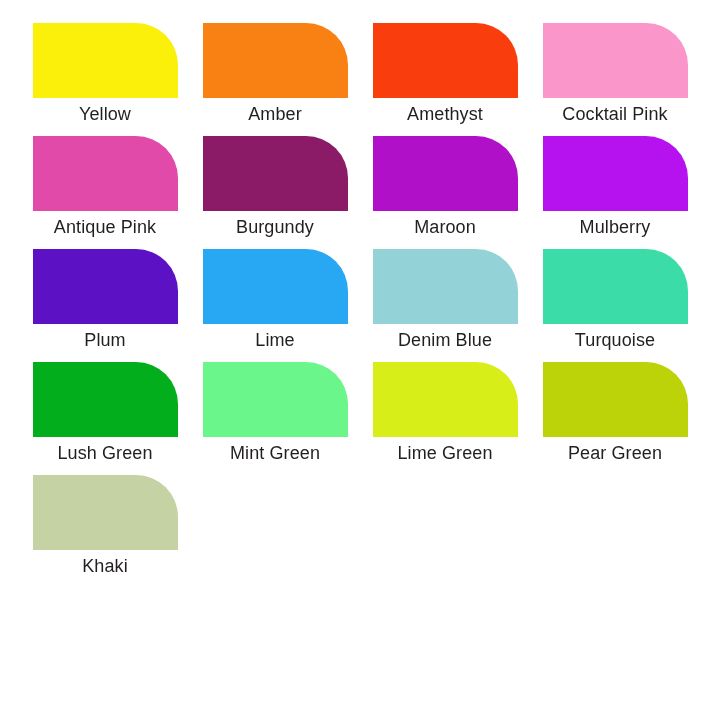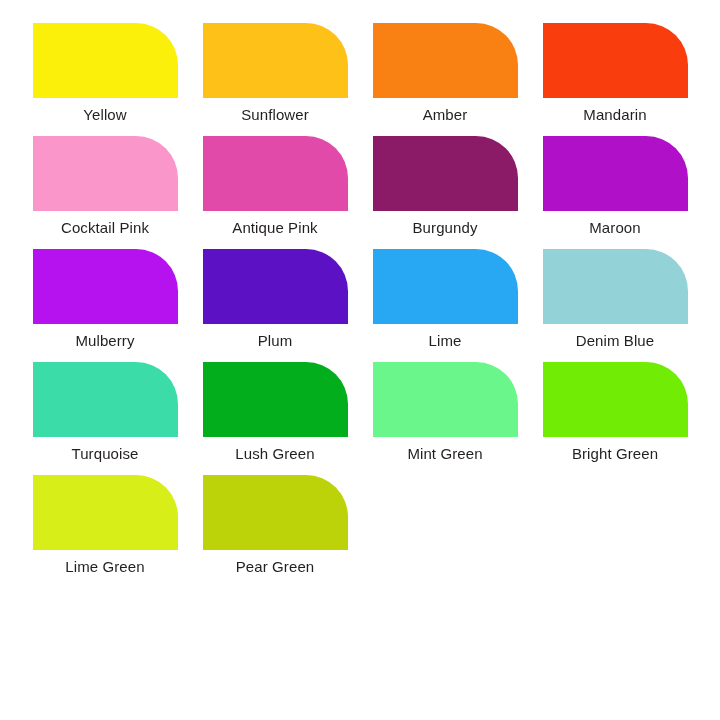--- a/index.html
+++ b/index.html
@@ -43,48 +43,44 @@
     box-sizing: border-box;
   }
   .swatch-chip {
     width: 145px;
     height: 75px;
     border-top-right-radius: 42px;
     flex: 0 0 auto;
   }
   .swatch-label {
     margin-top: 8px;
-    font-size: 15px;
+    font-size: 18px;
     line-height: 17px;
     color: #231f20;
     text-align: center;
     white-space: nowrap;
     letter-spacing: 0.1px;
   }
 </style>
 </head>
 <body style="background: rgb(255, 255, 255);">
 
 <div id="palette-sheet">
   <div id="swatch-grid">
       <div class="swatch-cell">
         <div class="swatch-chip" style="background-color: rgb(250, 240, 9);"></div>
         <div class="swatch-label">Yellow</div>
       </div>
       <div class="swatch-cell">
-        <div class="swatch-chip" style="background-color: rgb(253, 193, 23);"></div>
-        <div class="swatch-label">Sunflower</div>
-      </div>
-      <div class="swatch-cell">
         <div class="swatch-chip" style="background-color: rgb(249, 128, 18);"></div>
         <div class="swatch-label">Amber</div>
       </div>
       <div class="swatch-cell">
         <div class="swatch-chip" style="background-color: rgb(250, 61, 12);"></div>
-        <div class="swatch-label">Mandarin</div>
+        <div class="swatch-label">Amethyst</div>
       </div>
       <div class="swatch-cell">
         <div class="swatch-chip" style="background-color: rgb(251, 150, 203);"></div>
         <div class="swatch-label">Cocktail Pink</div>
       </div>
       <div class="swatch-cell">
         <div class="swatch-chip" style="background-color: rgb(226, 74, 170);"></div>
         <div class="swatch-label">Antique Pink</div>
       </div>
       <div class="swatch-cell">
@@ -117,25 +113,25 @@
       </div>
       <div class="swatch-cell">
         <div class="swatch-chip" style="background-color: rgb(3, 174, 28);"></div>
         <div class="swatch-label">Lush Green</div>
       </div>
       <div class="swatch-cell">
         <div class="swatch-chip" style="background-color: rgb(107, 246, 140);"></div>
         <div class="swatch-label">Mint Green</div>
       </div>
       <div class="swatch-cell">
-        <div class="swatch-chip" style="background-color: rgb(112, 236, 5);"></div>
-        <div class="swatch-label">Bright Green</div>
-      </div>
-      <div class="swatch-cell">
         <div class="swatch-chip" style="background-color: rgb(215, 238, 24);"></div>
         <div class="swatch-label">Lime Green</div>
       </div>
       <div class="swatch-cell">
         <div class="swatch-chip" style="background-color: rgb(187, 211, 8);"></div>
         <div class="swatch-label">Pear Green</div>
       </div>
+      <div class="swatch-cell">
+        <div class="swatch-chip" style="background-color: rgb(196, 210, 164);"></div>
+        <div class="swatch-label">Khaki</div>
+      </div>
     </div>
 </div>
 
 </body></html>

